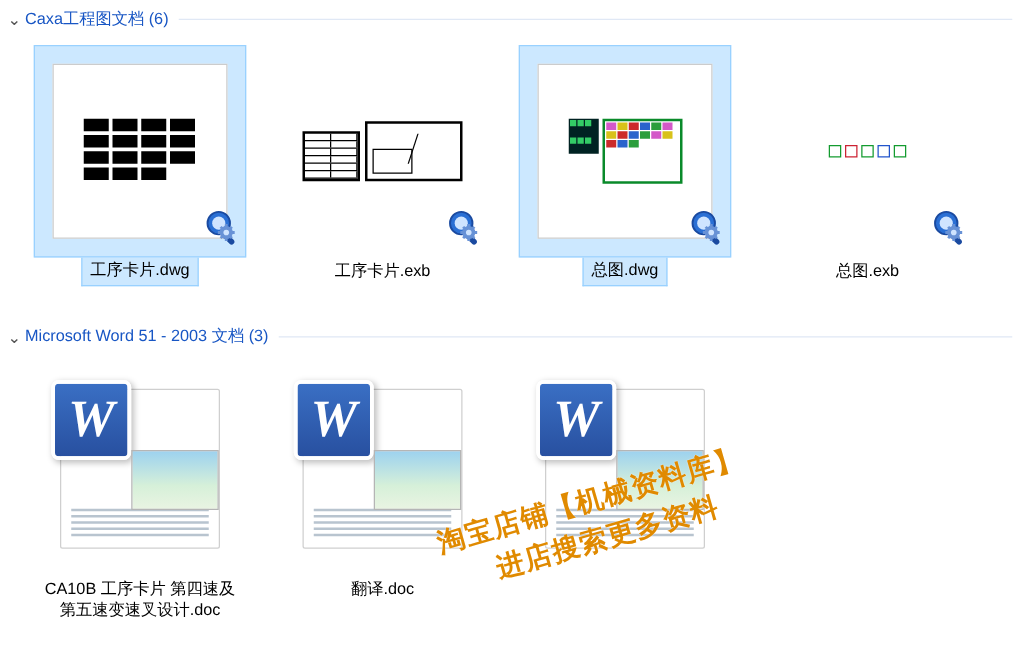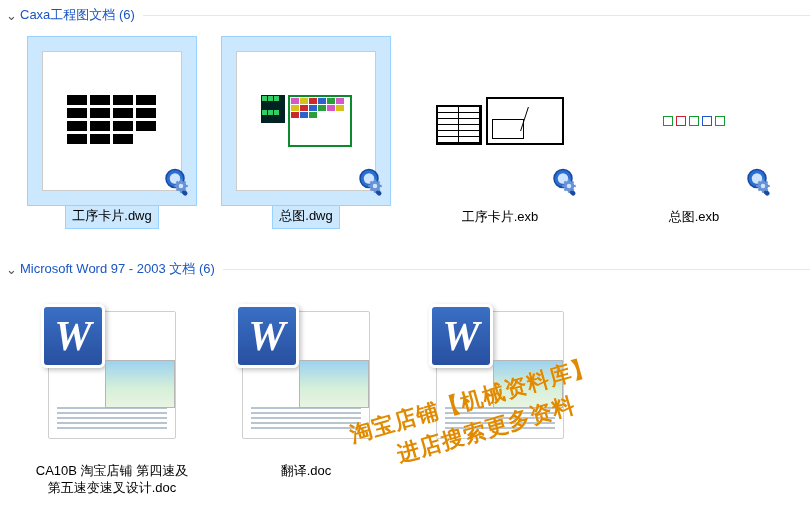--- a/index.html
+++ b/index.html
@@ -200,49 +200,51 @@
               <line x1="6" y1="6" x2="4" y2="4"></line>
               <line x1="-6" y1="6" x2="-4" y2="4"></line>
               <line x1="6" y1="-6" x2="4" y2="-4"></line>
             </g>
           </g>
       </svg>
     </div>
     <div class="label">工序卡片.dwg</div>
   </div>
 
-  <div class="item selected">
-    <div class="thumb-wrap">
-      <div class="thumb">
-          <div class="dwg3-inner">
-        <div class="dwg3-a">
-              <i></i>
-              <i></i>
-              <i></i>
-              <i></i>
-              <i></i>
-              <i></i>
-            </div>
-        <div class="dwg3-b">
-              <i class="pk"></i>
-              <i class="yl"></i>
-              <i class="rd"></i>
-              <i class="bl"></i>
-              <i class="gn"></i>
-              <i class="pk"></i>
-              <i class="yl"></i>
-              <i class="rd"></i>
-              <i class="bl"></i>
-              <i class="gn"></i>
-              <i class="pk"></i>
-              <i class="yl"></i>
-              <i class="rd"></i>
-              <i class="bl"></i>
-              <i class="gn"></i>
-            </div>
+  <div class="item">
+    <div class="thumb-wrap">
+      <div class="thumb" style="border:none;">
+          <div class="dwg2-inner">
+        <div class="dwg2-table">
+              <div class="dwg2-r">
+                <span></span>
+                <span></span>
+              </div>
+              <div class="dwg2-r">
+                <span></span>
+                <span></span>
+              </div>
+              <div class="dwg2-r">
+                <span></span>
+                <span></span>
+              </div>
+              <div class="dwg2-r">
+                <span></span>
+                <span></span>
+              </div>
+              <div class="dwg2-r">
+                <span></span>
+                <span></span>
+              </div>
+              <div class="dwg2-r">
+                <span></span>
+                <span></span>
+              </div>
+            </div>
+        <div class="dwg2-big"></div>
       </div>
         </div>
       <svg class="overlay-icon" viewBox="0 0 48 48">
         <circle cx="20" cy="18" r="12" fill="#2a6fd4" stroke="#1a4aa0" stroke-width="2"></circle>
           <circle cx="20" cy="18" r="7" fill="#cfe4ff"></circle>
         <rect x="28" y="28" width="14" height="6" rx="3" fill="#1a4aa0" transform="rotate(45 28 28)"></rect>
         <g transform="translate(28 28)">
             <circle r="7" fill="#6892d6"></circle>
             <circle r="3" fill="#cfe4ff"></circle>
             <g stroke="#6892d6" stroke-width="3">
@@ -251,54 +253,52 @@
               <line x1="-9" y1="0" x2="-5" y2="0"></line>
               <line x1="9" y1="0" x2="5" y2="0"></line>
               <line x1="-6" y1="-6" x2="-4" y2="-4"></line>
               <line x1="6" y1="6" x2="4" y2="4"></line>
               <line x1="-6" y1="6" x2="-4" y2="4"></line>
               <line x1="6" y1="-6" x2="4" y2="-4"></line>
             </g>
           </g>
       </svg>
     </div>
-    <div class="label">总图.dwg</div>
-  </div>
-
-  <div class="item">
-    <div class="thumb-wrap">
-      <div class="thumb" style="border:none;">
-          <div class="dwg2-inner">
-        <div class="dwg2-table">
-              <div class="dwg2-r">
-                <span></span>
-                <span></span>
-              </div>
-              <div class="dwg2-r">
-                <span></span>
-                <span></span>
-              </div>
-              <div class="dwg2-r">
-                <span></span>
-                <span></span>
-              </div>
-              <div class="dwg2-r">
-                <span></span>
-                <span></span>
-              </div>
-              <div class="dwg2-r">
-                <span></span>
-                <span></span>
-              </div>
-              <div class="dwg2-r">
-                <span></span>
-                <span></span>
-              </div>
-            </div>
-        <div class="dwg2-big"></div>
+    <div class="label">工序卡片.exb</div>
+  </div>
+
+  <div class="item selected">
+    <div class="thumb-wrap">
+      <div class="thumb">
+          <div class="dwg3-inner">
+        <div class="dwg3-a">
+              <i></i>
+              <i></i>
+              <i></i>
+              <i></i>
+              <i></i>
+              <i></i>
+            </div>
+        <div class="dwg3-b">
+              <i class="pk"></i>
+              <i class="yl"></i>
+              <i class="rd"></i>
+              <i class="bl"></i>
+              <i class="gn"></i>
+              <i class="pk"></i>
+              <i class="yl"></i>
+              <i class="rd"></i>
+              <i class="bl"></i>
+              <i class="gn"></i>
+              <i class="pk"></i>
+              <i class="yl"></i>
+              <i class="rd"></i>
+              <i class="bl"></i>
+              <i class="gn"></i>
+            </div>
       </div>
         </div>
       <svg class="overlay-icon" viewBox="0 0 48 48">
         <circle cx="20" cy="18" r="12" fill="#2a6fd4" stroke="#1a4aa0" stroke-width="2"></circle>
           <circle cx="20" cy="18" r="7" fill="#cfe4ff"></circle>
         <rect x="28" y="28" width="14" height="6" rx="3" fill="#1a4aa0" transform="rotate(45 28 28)"></rect>
         <g transform="translate(28 28)">
             <circle r="7" fill="#6892d6"></circle>
             <circle r="3" fill="#cfe4ff"></circle>
             <g stroke="#6892d6" stroke-width="3">
@@ -307,21 +307,21 @@
               <line x1="-9" y1="0" x2="-5" y2="0"></line>
               <line x1="9" y1="0" x2="5" y2="0"></line>
               <line x1="-6" y1="-6" x2="-4" y2="-4"></line>
               <line x1="6" y1="6" x2="4" y2="4"></line>
               <line x1="-6" y1="6" x2="-4" y2="4"></line>
               <line x1="6" y1="-6" x2="4" y2="-4"></line>
             </g>
           </g>
       </svg>
     </div>
-    <div class="label">工序卡片.exb</div>
+    <div class="label">总图.dwg</div>
   </div>
 
   <div class="item">
     <div class="thumb-wrap">
       <div class="thumb" style="border:none;">
           <div class="dwg4-inner">
         <b class="bx"></b>
             <b class="bx r"></b>
             <b class="bx"></b>
             <b class="bx b"></b>
@@ -348,39 +348,39 @@
           </g>
       </svg>
     </div>
     <div class="label">总图.exb</div>
   </div>
 
 </div>
 
 <div class="group-header">
   <span class="chevron">⌄</span>
-  <span>Microsoft Word 97 - 2003 文档 (6)</span>
+  <span>Microsoft Word 51 - 2003 文档 (3)</span>
   <span class="line"></span>
 </div>
 <div class="items">
 
   <div class="item">
     <div class="thumb-wrap">
       <div class="doc-thumb">
         <div class="wbadge">W</div>
         <div class="lines">
             <i></i>
             <i></i>
             <i></i>
             <i></i>
             <i></i>
           </div>
       </div>
     </div>
-    <div class="label">CA10B 淘宝店铺  第四速及第五速变速叉设计.doc</div>
+    <div class="label">CA10B 工序卡片  第四速及第五速变速叉设计.doc</div>
   </div>
 
   <div class="item">
     <div class="thumb-wrap">
       <div class="doc-thumb">
         <div class="wbadge">W</div>
         <div class="lines">
             <i></i>
             <i></i>
             <i></i>

